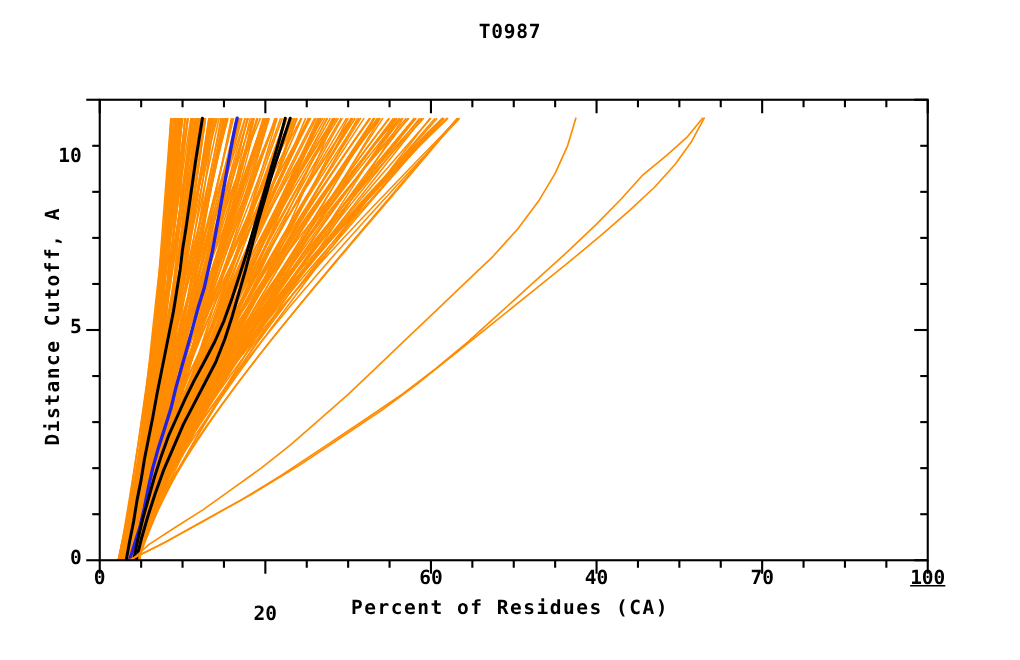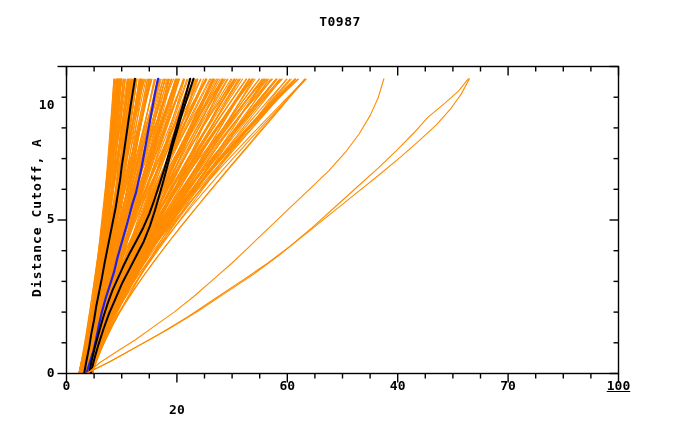--- a/index.html
+++ b/index.html
@@ -34,20 +34,21 @@
 </style>
 </head>
 <body>
 
 <div id="figure">
 
   <div class="ttl">T0987</div>
 
   <div class="ylab">Distance Cutoff, A</div>
 
+  <div class="xlab">Percent of Residues (CA)</div>
 
   <svg id="canvas" width="680" height="440">
       <defs>
         <clipPath id="pc">
           <rect x="66.5" y="66.5" width="552" height="307"></rect>
         </clipPath>
       </defs>
       <g clip-path="url(#pc)">
         <path d="M91.17 373.50 L92.64 362.16 L93.71 350.83 L94.68 339.49 L95.57 328.16 L96.43 316.82 L97.25 305.49 L98.06 294.15 L98.85 282.82 L99.64 271.48 L100.43 260.15 L101.22 248.81 L102.01 237.48 L102.82 226.14 L103.63 214.80 L104.46 203.47 L105.29 192.13 L106.14 180.80 L106.99 169.46 L107.85 158.13 L108.72 146.79 L109.59 135.46 L110.46 124.12 L111.33 112.79 L112.19 101.45 L113.05 90.12 L113.88 78.78" fill="none" stroke="#FF8C00" stroke-width="1.05"></path>
         <path d="M89.90 373.50 L92.62 362.16 L94.25 350.83 L95.62 339.49 L96.84 328.16 L97.94 316.82 L98.97 305.49 L99.93 294.15 L100.84 282.82 L101.71 271.48 L102.54 260.15 L103.34 248.81 L104.12 237.48 L104.88 226.14 L105.63 214.80 L106.37 203.47 L107.11 192.13 L107.84 180.80 L108.57 169.46 L109.31 158.13 L110.05 146.79 L110.80 135.46 L111.55 124.12 L112.32 112.79 L113.10 101.45 L113.88 90.12 L114.68 78.78" fill="none" stroke="#FF8C00" stroke-width="1.05"></path>

